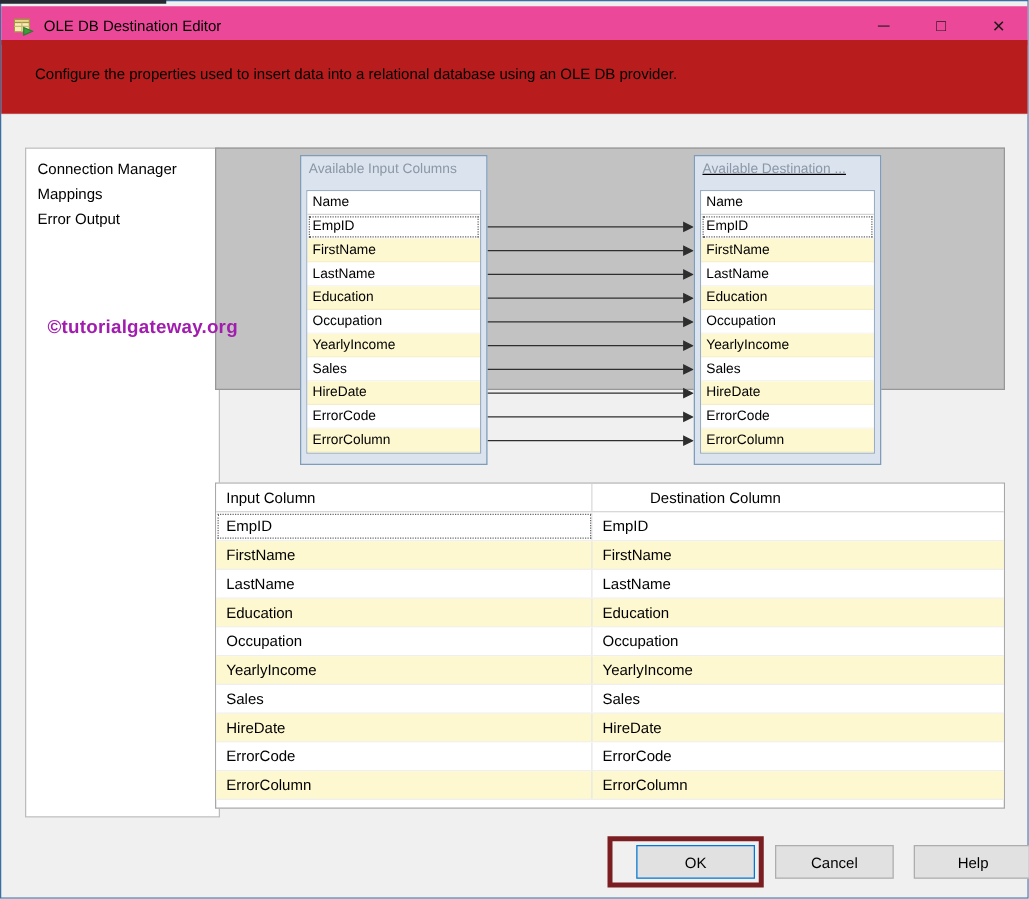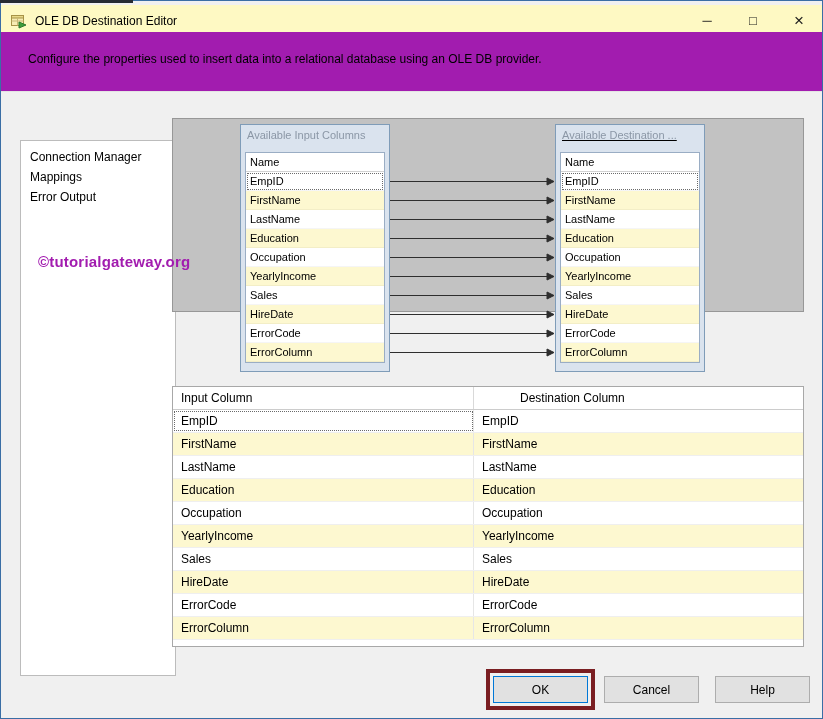--- a/index.html
+++ b/index.html
@@ -1,28 +1,28 @@
 <!DOCTYPE html>
 <html><head>
 <meta charset="utf-8">
 <style>
   *{box-sizing:border-box;margin:0;padding:0;}
   html,body{width:823px;height:719px;}
   body{position:relative;font-family:"Liberation Sans","DejaVu Sans",sans-serif;background:#f0f0f0;overflow:hidden;color:#000;}
   .bg-sliver{position:absolute;left:0;top:0;width:133px;height:3px;background:#262b33;z-index:20;}
   .window{position:absolute;inset:0;border:1px solid #3a6ea5;background:#f0f0f0;}
-  .titlebar{position:absolute;top:4px;left:0;width:100%;height:31px;background:#fef9c3;}
+  .titlebar{position:absolute;top:4px;left:0;width:100%;height:31px;background:#ec4899;}
   .app-icon{position:absolute;left:10px;top:8px;width:16px;height:16px;}
   .title{position:absolute;left:34px;top:9px;font-size:12px;}
   .win-controls{position:absolute;right:0;top:0;height:31px;display:flex;}
   .win-btn{width:46px;height:31px;display:flex;align-items:center;justify-content:center;font-size:13px;color:#1a1a1a;cursor:default;}
   .win-btn.close{font-size:17px;}
-  .banner{position:absolute;top:31px;left:0;width:100%;height:60px;background:#a21caf;border-bottom:1px solid #e4e4e4;}
+  .banner{position:absolute;top:31px;left:0;width:100%;height:60px;background:#b91c1c;border-bottom:1px solid #e4e4e4;}
   .banner p{position:absolute;left:27px;top:20px;font-size:12px;}
-  .sidebar{position:absolute;left:19px;top:117px;width:156px;height:536px;background:#fff;border:1px solid #bcbcbc;padding-top:6px;margin-top:22px;}
+  .sidebar{position:absolute;left:19px;top:117px;width:156px;height:536px;background:#fff;border:1px solid #bcbcbc;padding-top:6px;}
   .sidebar-item{height:20px;line-height:20px;padding-left:9px;font-size:12px;}
   .watermark{position:absolute;left:37px;top:252px;font-size:15px;font-weight:bold;color:#a21caf;z-index:6;letter-spacing:.2px;}
   .panel{position:absolute;left:171px;top:117px;width:632px;height:194px;background:#c2c2c2;border:1px solid #979797;}
   .col-box{position:absolute;top:5px;width:150px;height:248px;background:#dae3ee;border:1px solid #7f9cb8;}
   .col-box.left{left:67px;}
   .col-box.right{left:382px;text-decoration:underline;}
   .box-caption{height:20px;line-height:20px;padding-left:6px;font-size:11px;color:#8b97a6;white-space:nowrap;overflow:hidden;}
   .box-list{position:absolute;left:4px;right:4px;top:27px;background:#fff;border:1px solid #9aadc4;}
   .list-header{height:19px;line-height:18px;padding-left:4px;font-size:11px;border-bottom:1px solid #d2d2d2;background:#fff;}
   .box-row{height:19px;line-height:18px;padding-left:4px;font-size:11px;background:#fff;border-bottom:1px solid rgba(0,0,0,0.04);white-space:nowrap;overflow:hidden;}
@@ -33,21 +33,21 @@
   .grid-header{display:flex;height:23px;border-bottom:1px solid #cccccc;background:#fff;gap:38px;}
   .cell{font-size:12px;padding-left:8px;line-height:22px;white-space:nowrap;overflow:hidden;}
   .c1{width:301px;}
   .c2{flex:1;}
   .grid-header .c1{border-right:1px solid #d9d9d9;}
   .grid-row{display:flex;height:23px;border-bottom:1px solid #efefef;background:#fff;}
   .grid-row.alt{background:#fdf8d0;}
   .grid-row .c1{border-right:1px solid #e6e6e6;}
   .cell.focused{outline:1px dotted #6a6a6a;outline-offset:-2px;}
   .ok-wrap{position:absolute;left:485px;top:668px;border:4px solid #7a1e22;padding:3px;}
-  .btn{display:block;width:95px;height:27px;background:#e1e1e1;border:1px solid #adadad;font-size:12px;font-family:inherit;color:#000;}
+  .btn{display:block;width:95px;height:27px;background:#e1e1e1;border:1px solid #adadad;font-size:12px;font-family:inherit;color:#000;margin-left:16px;}
   .btn.default{border-color:#0078d7;}
   .btn.cancel{position:absolute;left:603px;top:675px;}
   .btn.help{position:absolute;left:714px;top:675px;}
 </style>
 </head>
 <body>
 
 <div class="bg-sliver"></div>
 
 <div class="window">

